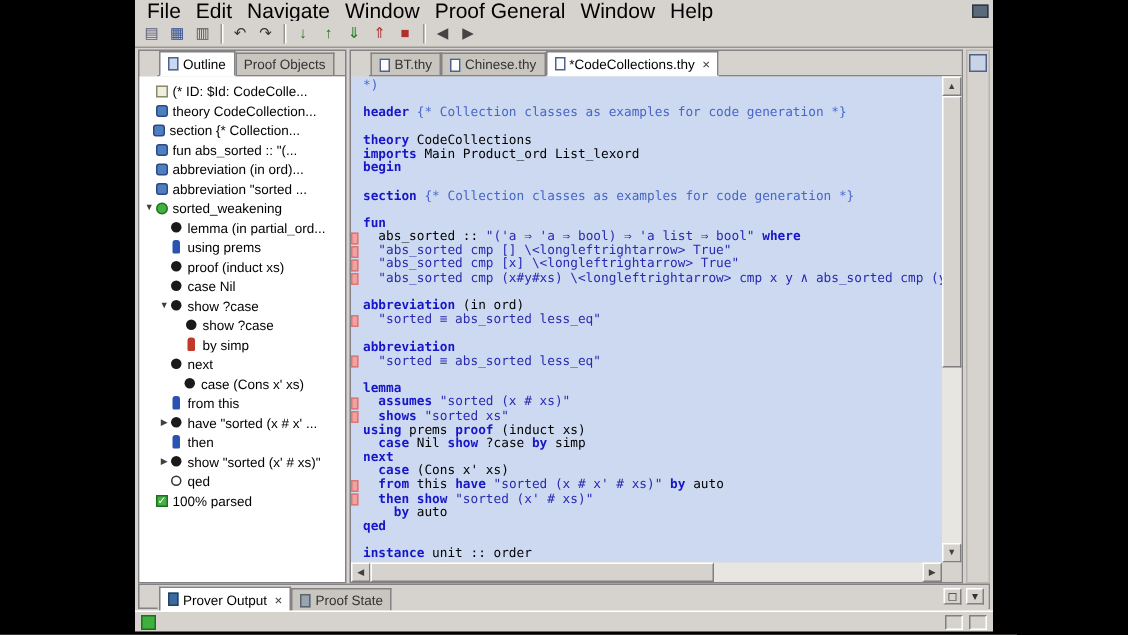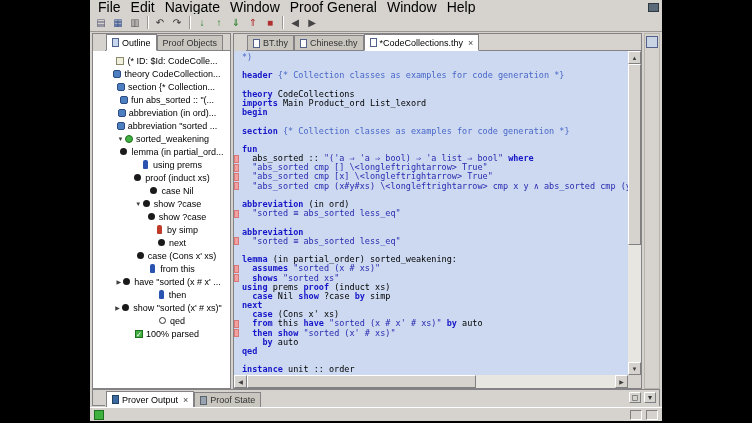--- a/index.html
+++ b/index.html
@@ -31,21 +31,21 @@
   .tabicon { width:7px; height:9px; flex:none; }
   .ti-file { background:#fdfdfd; border:1px solid #51618c; }
   .ti-outline { background:#c8d8ee; border:1px solid #51618c; }
   .ti-console { background:#3a6aa0; border:1px solid #23425f; }
   .ti-state { background:#9aa4b0; border:1px solid #5a646e; }
   .tabclose { font-size:9px; color:#444; margin-left:2px; }
 
   
   #outline-view { left:2px; top:33px; width:139px; height:356px; }
   .tree { position:absolute; top:17px; left:0; right:0; bottom:0; background:#fff; overflow:hidden; padding-top:3px; }
-  .trow { display:flex; align-items:center; height:13px; font-size:9px; color:#000; white-space:nowrap; overflow:hidden;justify-content:center; }
+  .trow { display:flex; align-items:center; height:13px; font-size:9px; color:#000; white-space:nowrap; overflow:hidden; }
   .tarrow { width:9px; flex:none; font-size:6px; color:#404040; text-align:center; }
   .ticon { flex:none; margin-right:3px; }
   .ic-note   { width:8px; height:8px; background:#f0eedc; border:1px solid #8a8a6a; }
   .ic-doc    { width:8px; height:8px; background:#4e7fc0; border:1px solid #2a4a80; border-radius:2px; }
   .ic-green  { width:8px; height:8px; background:#44b044; border:1px solid #1d701d; border-radius:50%; }
   .ic-black  { width:7px; height:7px; background:#1a1a1a; border-radius:50%; margin-right:4px; }
   .ic-hollow { width:7px; height:7px; background:#fff; border:1px solid #333; border-radius:50%; margin-right:4px; }
   .ic-person-blue { width:5px; height:9px; background:#2a52b0; border-radius:2px 2px 1px 1px; margin:0 5px 0 1px; }
   .ic-person-red  { width:5px; height:9px; background:#c03a2a; border-radius:2px 2px 1px 1px; margin:0 5px 0 1px; }
   .ic-parsed { width:8px; height:8px; background:#44b044; border:1px solid #1d701d; color:#fff;
@@ -315,21 +315,21 @@
         <div class="cline"><span class="lmark on"></span><span class="c-str">  "abs_sorted cmp [] \&lt;longleftrightarrow&gt; True"</span></div>
         <div class="cline"><span class="lmark on"></span><span class="c-str">  "abs_sorted cmp [x] \&lt;longleftrightarrow&gt; True"</span></div>
         <div class="cline"><span class="lmark on"></span><span class="c-str">  "abs_sorted cmp (x#y#xs) \&lt;longleftrightarrow&gt; cmp x y ∧ abs_sorted cmp (y#xs)"</span></div>
         <div class="cline"><span class="lmark"></span></div>
         <div class="cline"><span class="lmark"></span><span class="c-kw">abbreviation </span><span class="c-pl">(in ord)</span></div>
         <div class="cline"><span class="lmark on"></span><span class="c-str">  "sorted ≡ abs_sorted less_eq"</span></div>
         <div class="cline"><span class="lmark"></span></div>
         <div class="cline"><span class="lmark"></span><span class="c-kw">abbreviation</span></div>
         <div class="cline"><span class="lmark on"></span><span class="c-str">  "sorted ≡ abs_sorted less_eq"</span></div>
         <div class="cline"><span class="lmark"></span></div>
-        <div class="cline"><span class="lmark"></span><span class="c-kw">lemma </span><span class="c-pl">(in partial_order) sorted_weakening:</span></div>
+        <div class="cline"><span class="lmark"></span><span class="c-kw">lemma </span></div>
         <div class="cline"><span class="lmark on"></span><span class="c-kw">  assumes </span><span class="c-str">"sorted (x # xs)"</span></div>
         <div class="cline"><span class="lmark on"></span><span class="c-kw">  shows </span><span class="c-str">"sorted xs"</span></div>
         <div class="cline"><span class="lmark"></span><span class="c-kw">using </span><span class="c-pl">prems </span><span class="c-kw">proof </span><span class="c-pl">(induct xs)</span></div>
         <div class="cline"><span class="lmark"></span><span class="c-kw">  case </span><span class="c-pl">Nil </span><span class="c-kw">show </span><span class="c-pl">?case </span><span class="c-kw">by </span><span class="c-pl">simp</span></div>
         <div class="cline"><span class="lmark"></span><span class="c-kw">next</span></div>
         <div class="cline"><span class="lmark"></span><span class="c-kw">  case </span><span class="c-pl">(Cons x' xs)</span></div>
         <div class="cline"><span class="lmark on"></span><span class="c-kw">  from </span><span class="c-pl">this </span><span class="c-kw">have </span><span class="c-str">"sorted (x # x' # xs)"</span><span class="c-kw"> by </span><span class="c-pl">auto</span></div>
         <div class="cline"><span class="lmark on"></span><span class="c-kw">  then show </span><span class="c-str">"sorted (x' # xs)"</span></div>
         <div class="cline"><span class="lmark"></span><span class="c-kw">    by </span><span class="c-pl">auto</span></div>
         <div class="cline"><span class="lmark"></span><span class="c-kw">qed</span></div>

